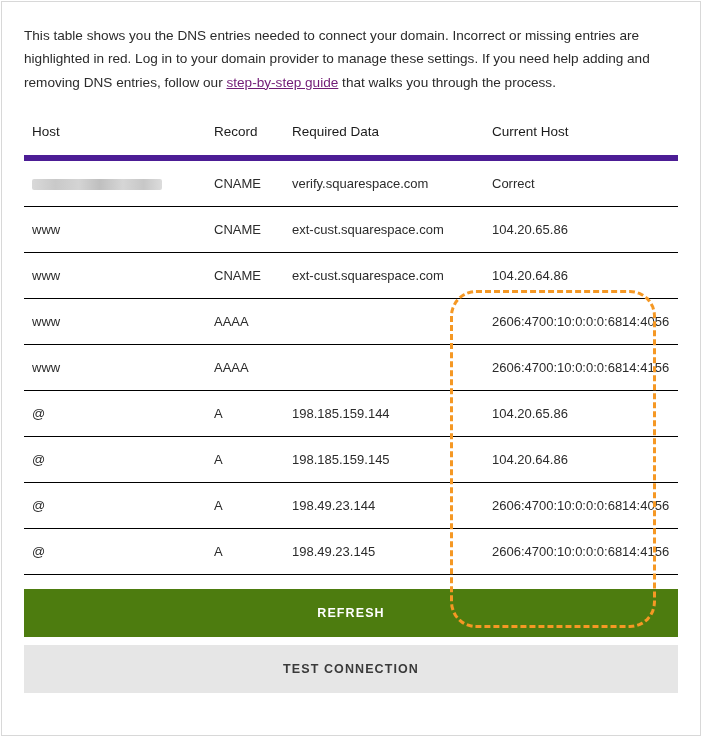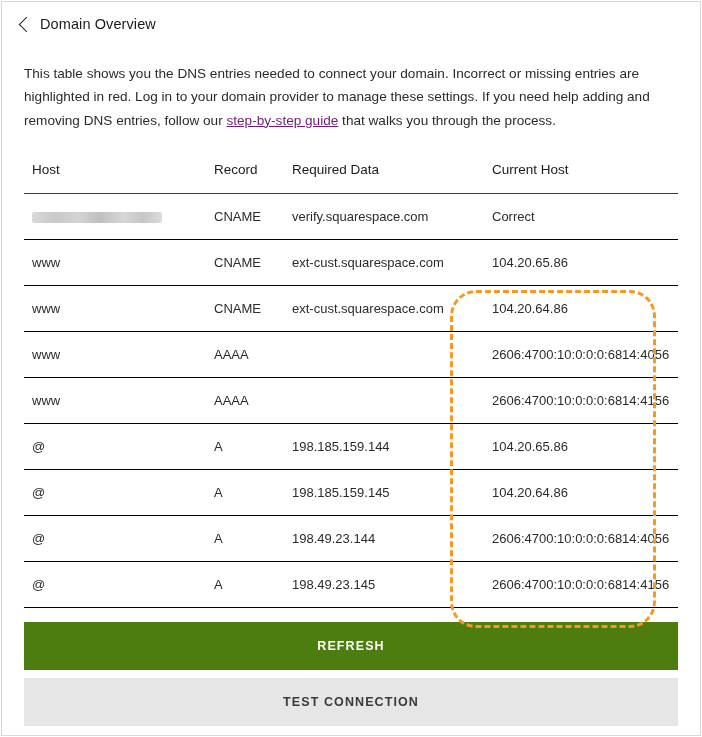--- a/index.html
+++ b/index.html
@@ -68,21 +68,21 @@
     border-collapse: collapse;
     margin-top: 22px;
     font-size: 13px;
   }
   table.dns th {
     text-align: left;
     font-weight: normal;
     color: #1b1b1b;
     font-size: 13.5px;
     padding: 8px 0 16px 0;
-    border-bottom: 1px solid #4c1d95;
+    border-bottom: 6px solid #4c1d95;
   }
   table.dns td {
     padding: 15px 0;
     border-bottom: 1px solid #000000;
     color: #2b2b2b;
     vertical-align: middle;
   }
   .col-host   { width: 182px; padding-left: 8px !important; }
   .col-record { width: 78px; }
   .col-req    { width: 200px; }
@@ -131,24 +131,20 @@
     border: 3px dashed #f59824;
     border-radius: 26px;
     pointer-events: none;
   }
 </style>
 </head>
 <body>
 
 <div class="frame">
 
-  <div class="back-bar">
-    <span class="chev"></span>
-    <span class="back-label">Domain Overview</span>
-  </div>
 
   <div class="content">
 
     <p class="intro">
       <span>This table shows you the DNS entries needed to connect your domain. Incorrect or missing entries are highlighted in red. Log in to your domain provider to manage these settings. If you need help adding and removing DNS entries, follow our </span><a href="#">step-by-step guide</a><span> that walks you through the process.</span>
     </p>
 
     <table class="dns">
       <thead>
         <tr>

